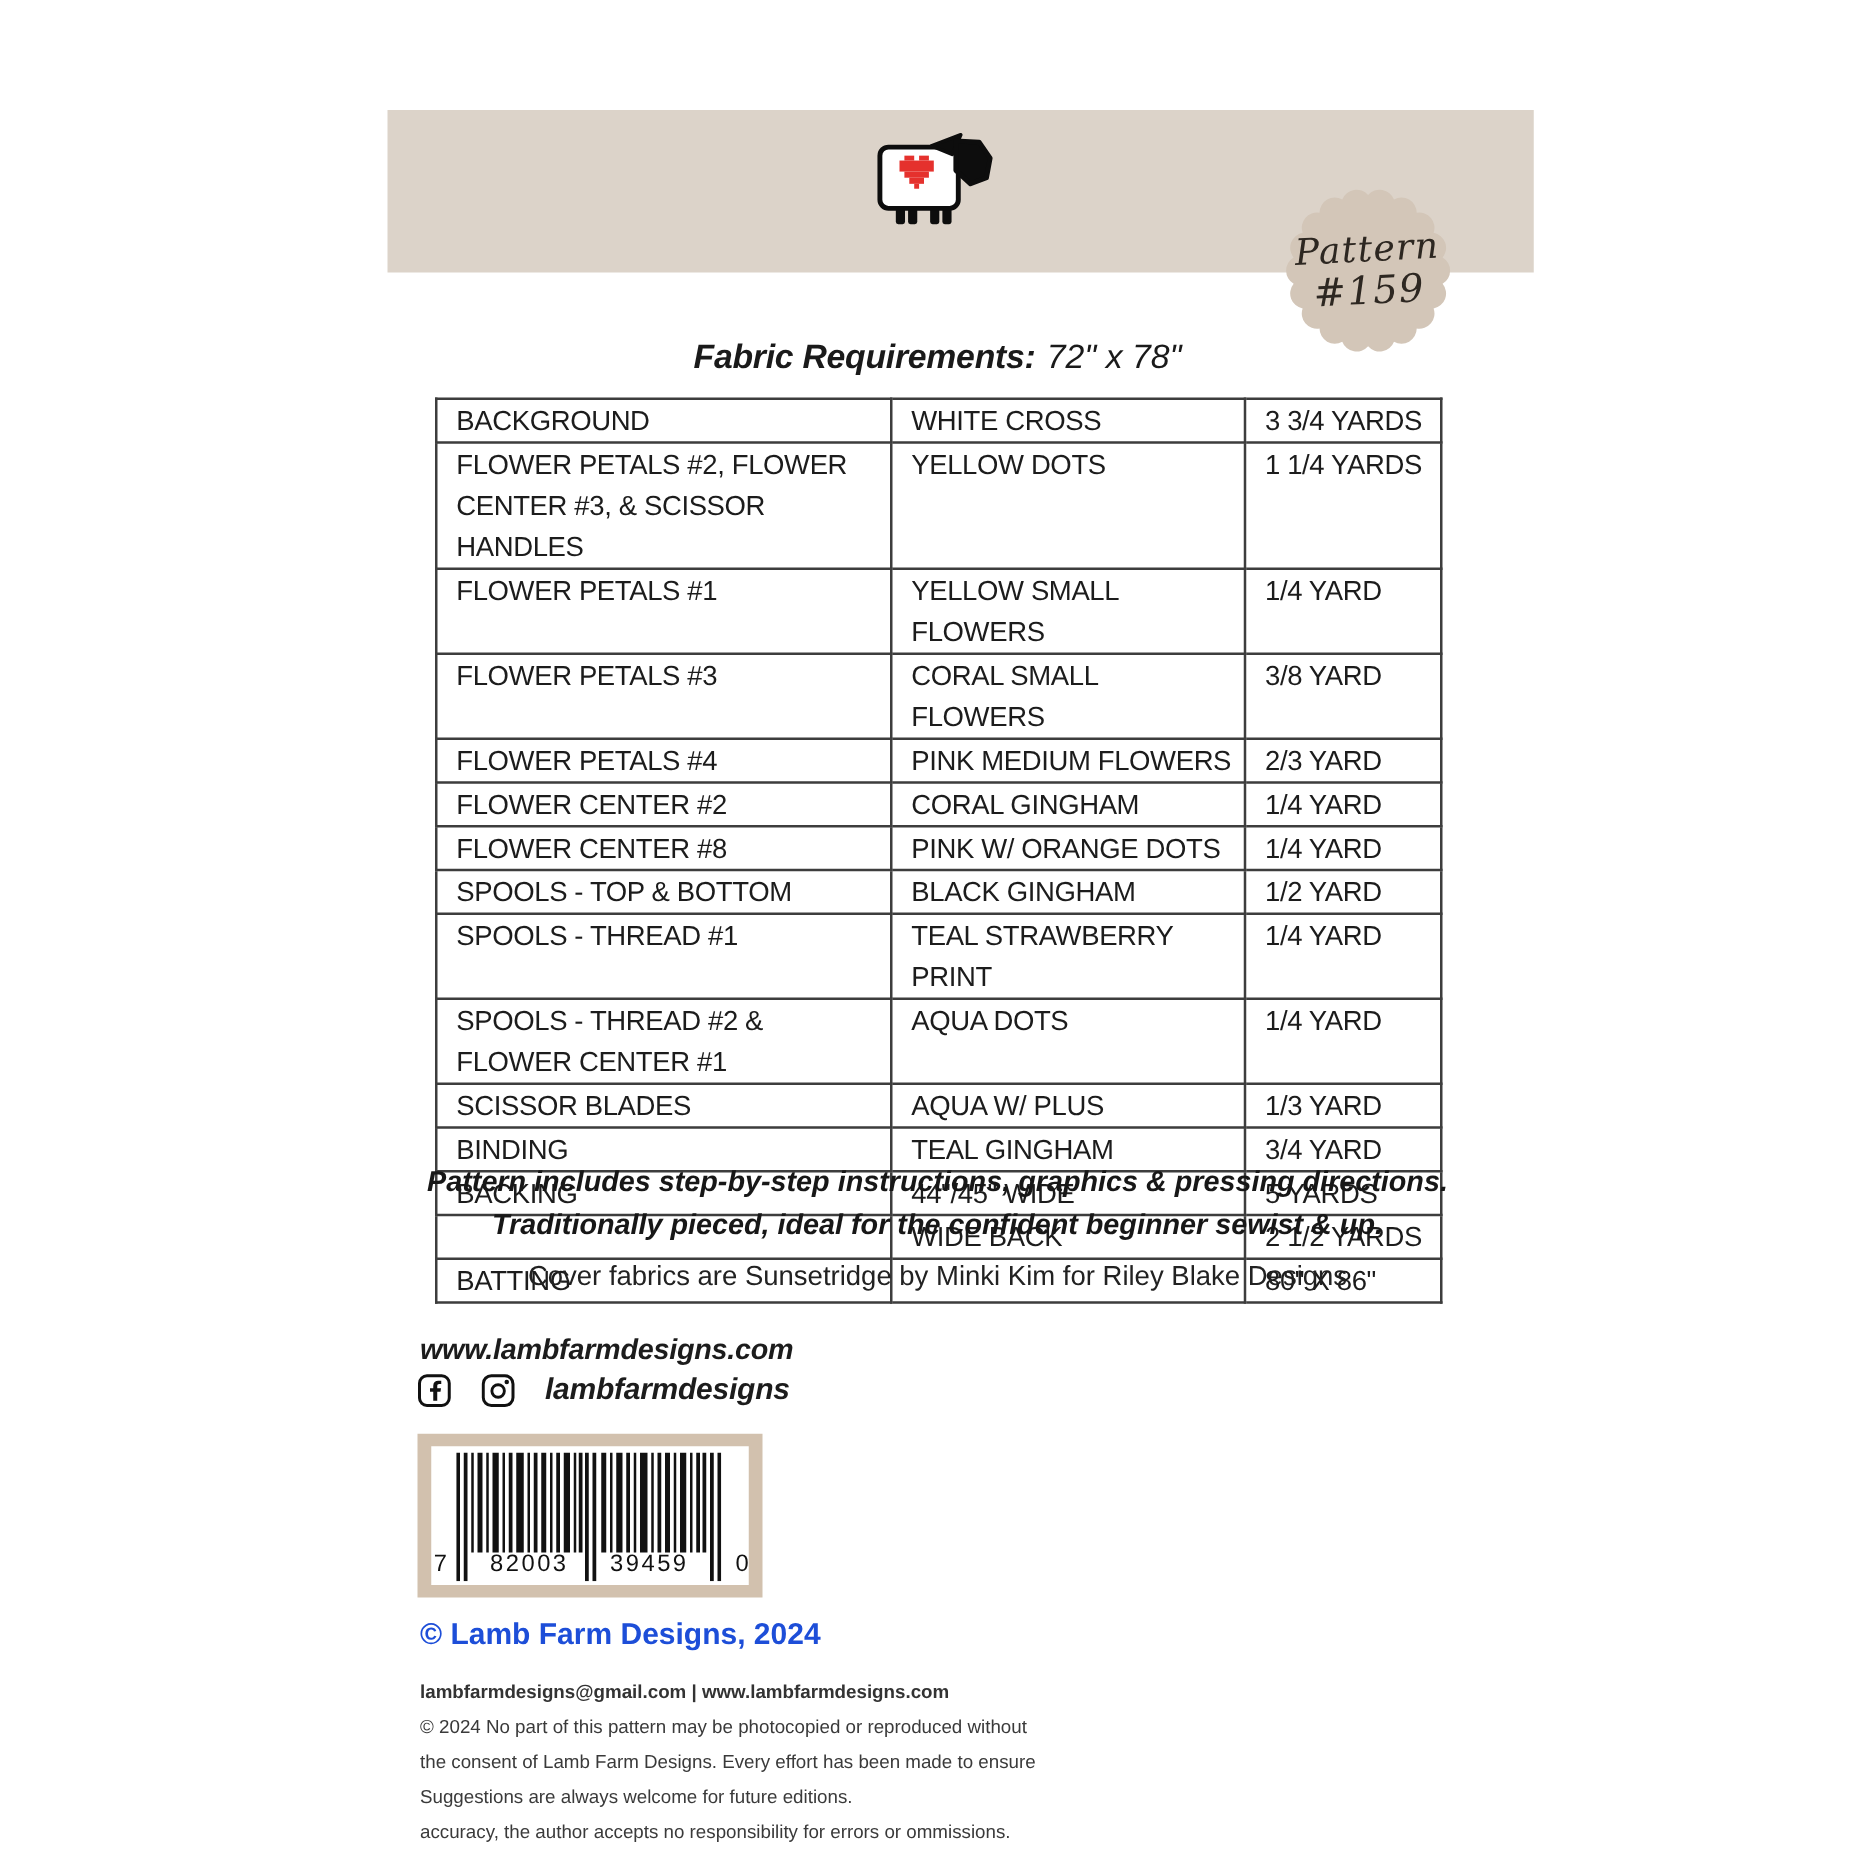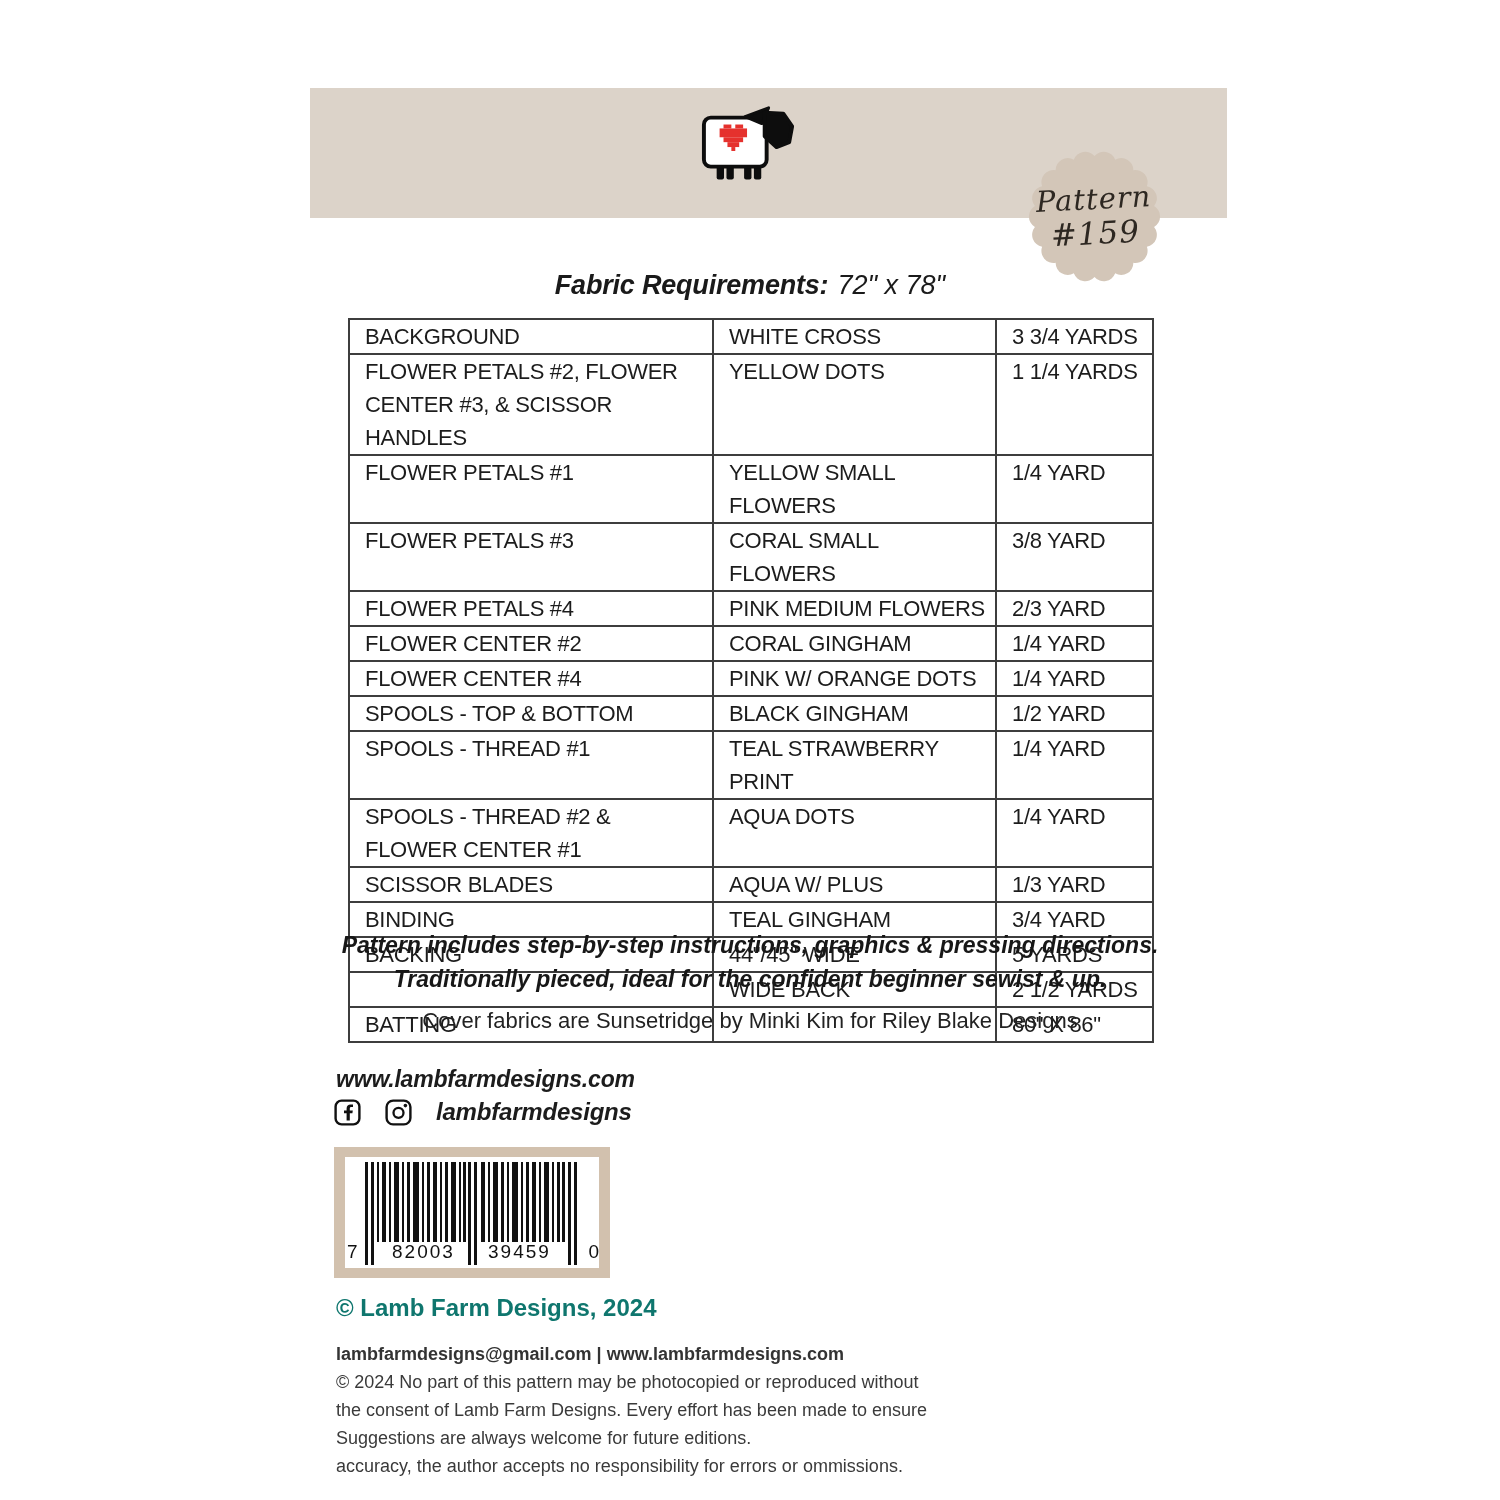--- a/index.html
+++ b/index.html
@@ -54,22 +54,22 @@
   .barcode { position:absolute; left:334px; top:1147px; width:276px; height:131px; background:#d2c1ae; }
   .barcode-inner { position:absolute; left:11px; top:10px; right:11px; bottom:10px; background:#ffffff; }
   .bars { position:absolute; left:20px; top:5px; }
   .bc-digit { position:absolute; font-size:19px; color:#111; bottom:5px; }
   .bc-left  { left:2px; }
   .bc-g1    { left:47px; letter-spacing:2px; }
   .bc-g2    { left:143px; letter-spacing:2px; }
   .bc-right { right:0px; }
 
   
-  .copyright { position:absolute; left:336px; top:1294px; font-size:24px; font-weight:bold; color:#0f766e; }
-  .fineprint { position:absolute; left:336px; top:1340px; font-size:18px; line-height:28px; color:#3a3a3a; }
+  .copyright { position:absolute; left:336px; top:1294px; font-size:24px; font-weight:bold; color:#1d4ed8; }
+  .fineprint { position:absolute; left:336px; top:1340px; font-size:15px; line-height:28px; color:#3a3a3a; }
   .fineprint .fp-line:first-child { font-weight:bold; color:#333; }
 </style>
 </head>
 <body>
 
 <div class="page">
 
   <div class="banner"></div>
 
   <svg class="sheep" viewBox="0 0 100 92">
@@ -143,21 +143,21 @@
             <td>FLOWER PETALS #4</td>
             <td>PINK MEDIUM FLOWERS</td>
             <td>2/3 YARD</td>
           </tr>
           <tr>
             <td>FLOWER CENTER #2</td>
             <td>CORAL GINGHAM</td>
             <td>1/4 YARD</td>
           </tr>
           <tr>
-            <td>FLOWER CENTER #4</td>
+            <td>FLOWER CENTER #8</td>
             <td>PINK W/ ORANGE DOTS</td>
             <td>1/4 YARD</td>
           </tr>
           <tr>
             <td>SPOOLS - TOP &amp; BOTTOM</td>
             <td>BLACK GINGHAM</td>
             <td>1/2 YARD</td>
           </tr>
           <tr>
             <td>SPOOLS - THREAD #1</td>

